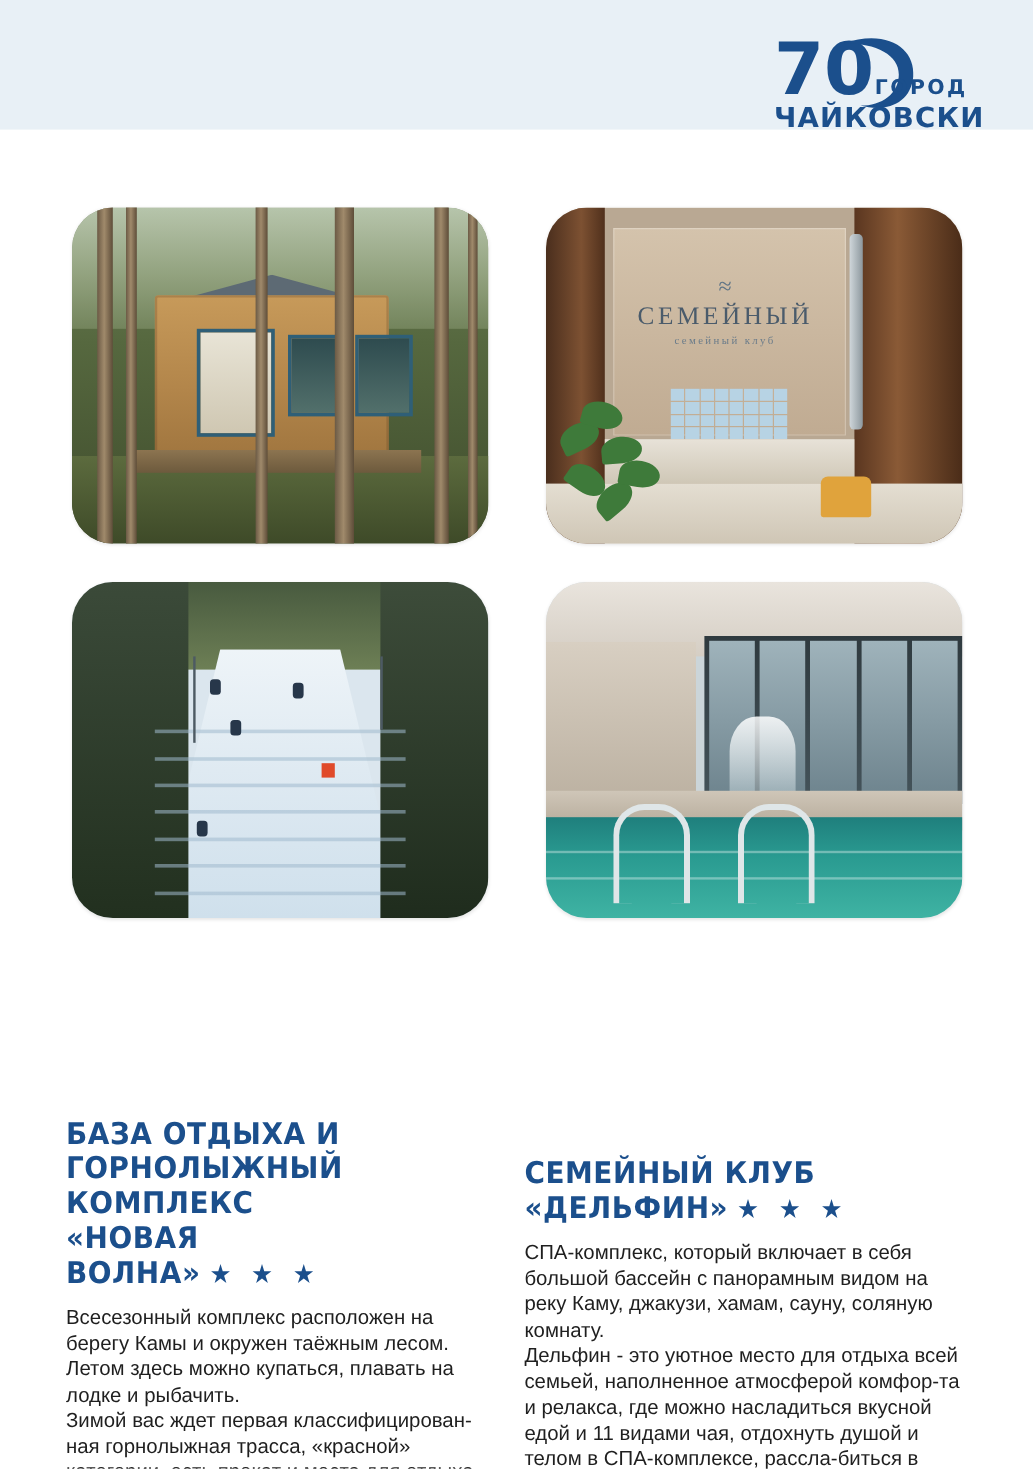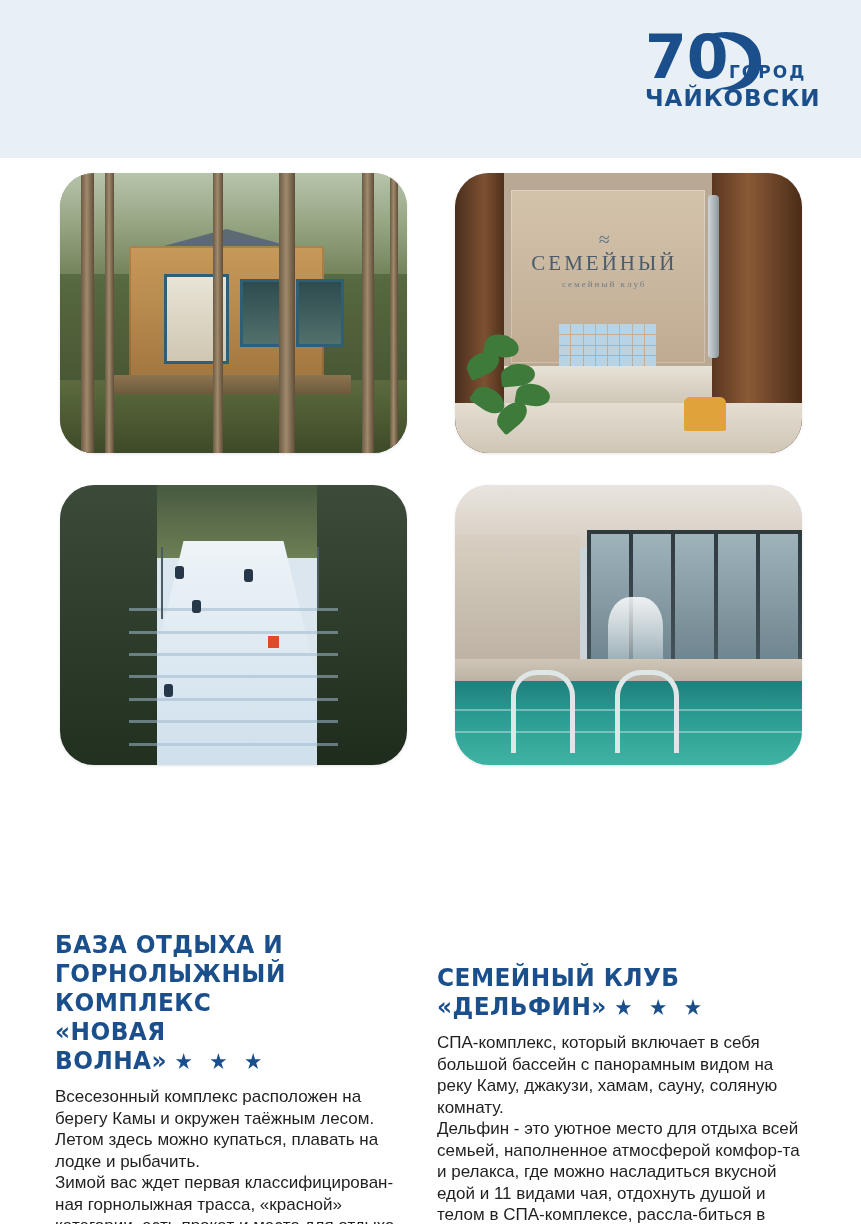--- a/index.html
+++ b/index.html
@@ -14,21 +14,21 @@
     overflow: hidden;
     position: relative;
   }
 
   
   .header {
     position: absolute;
     left: 0;
     top: 0;
     width: 861px;
-    height: 158px;
+    height: 108px;
     background: #e8f0f6;
     box-sizing: border-box;
     text-align: right;
   }
   .logo {
     position: absolute;
     right: 42px;
     top: 22px;
     width: 176px;
     height: 100px;

